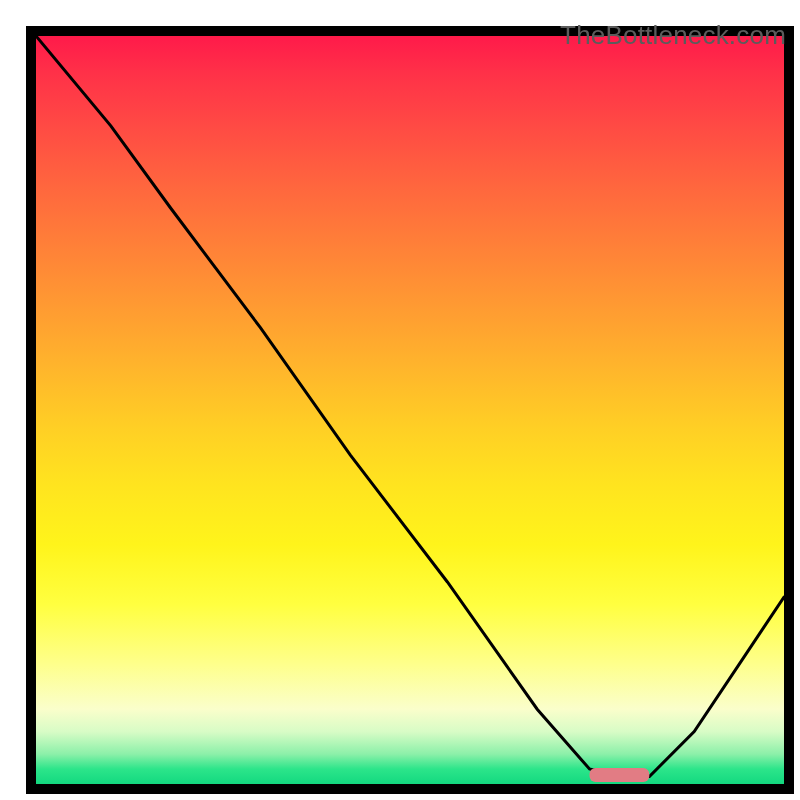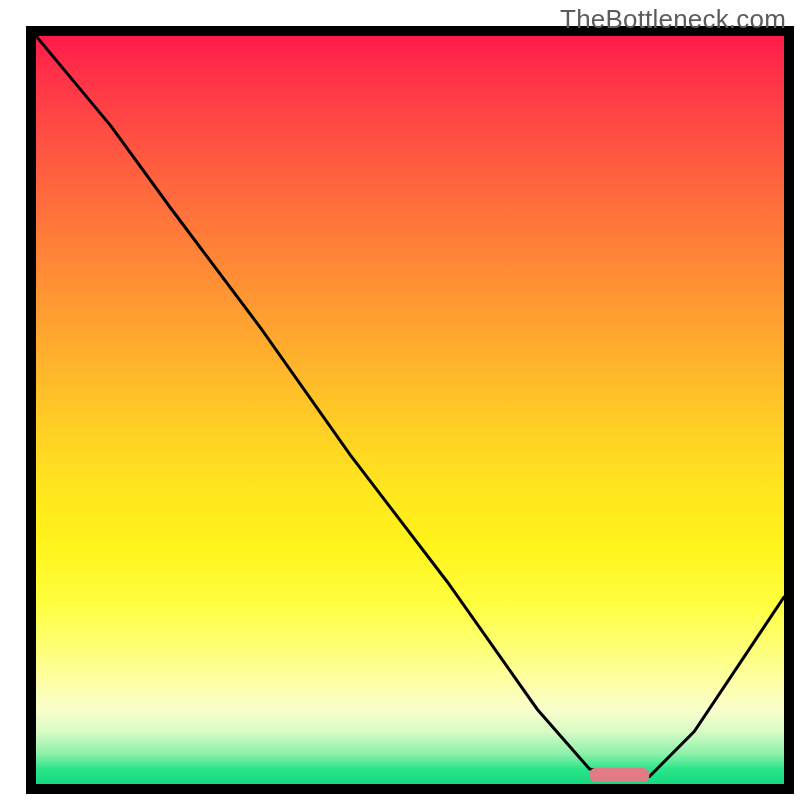--- a/index.html
+++ b/index.html
@@ -11,21 +11,21 @@
     font-family: Arial, Helvetica, sans-serif;
     overflow: hidden;
   }
   .container {
     position: relative;
     width: 800px;
     height: 800px;
   }
   .watermark {
     position: absolute;
-    top: 4px;
+    top: 20px;
     right: 14px;
     color: #5c5c5c;
     font-size: 26px;
     font-weight: 500;
     letter-spacing: 0.2px;
     z-index: 10;
     margin-left: 36px;
   }
   .plot {
     position: absolute;

